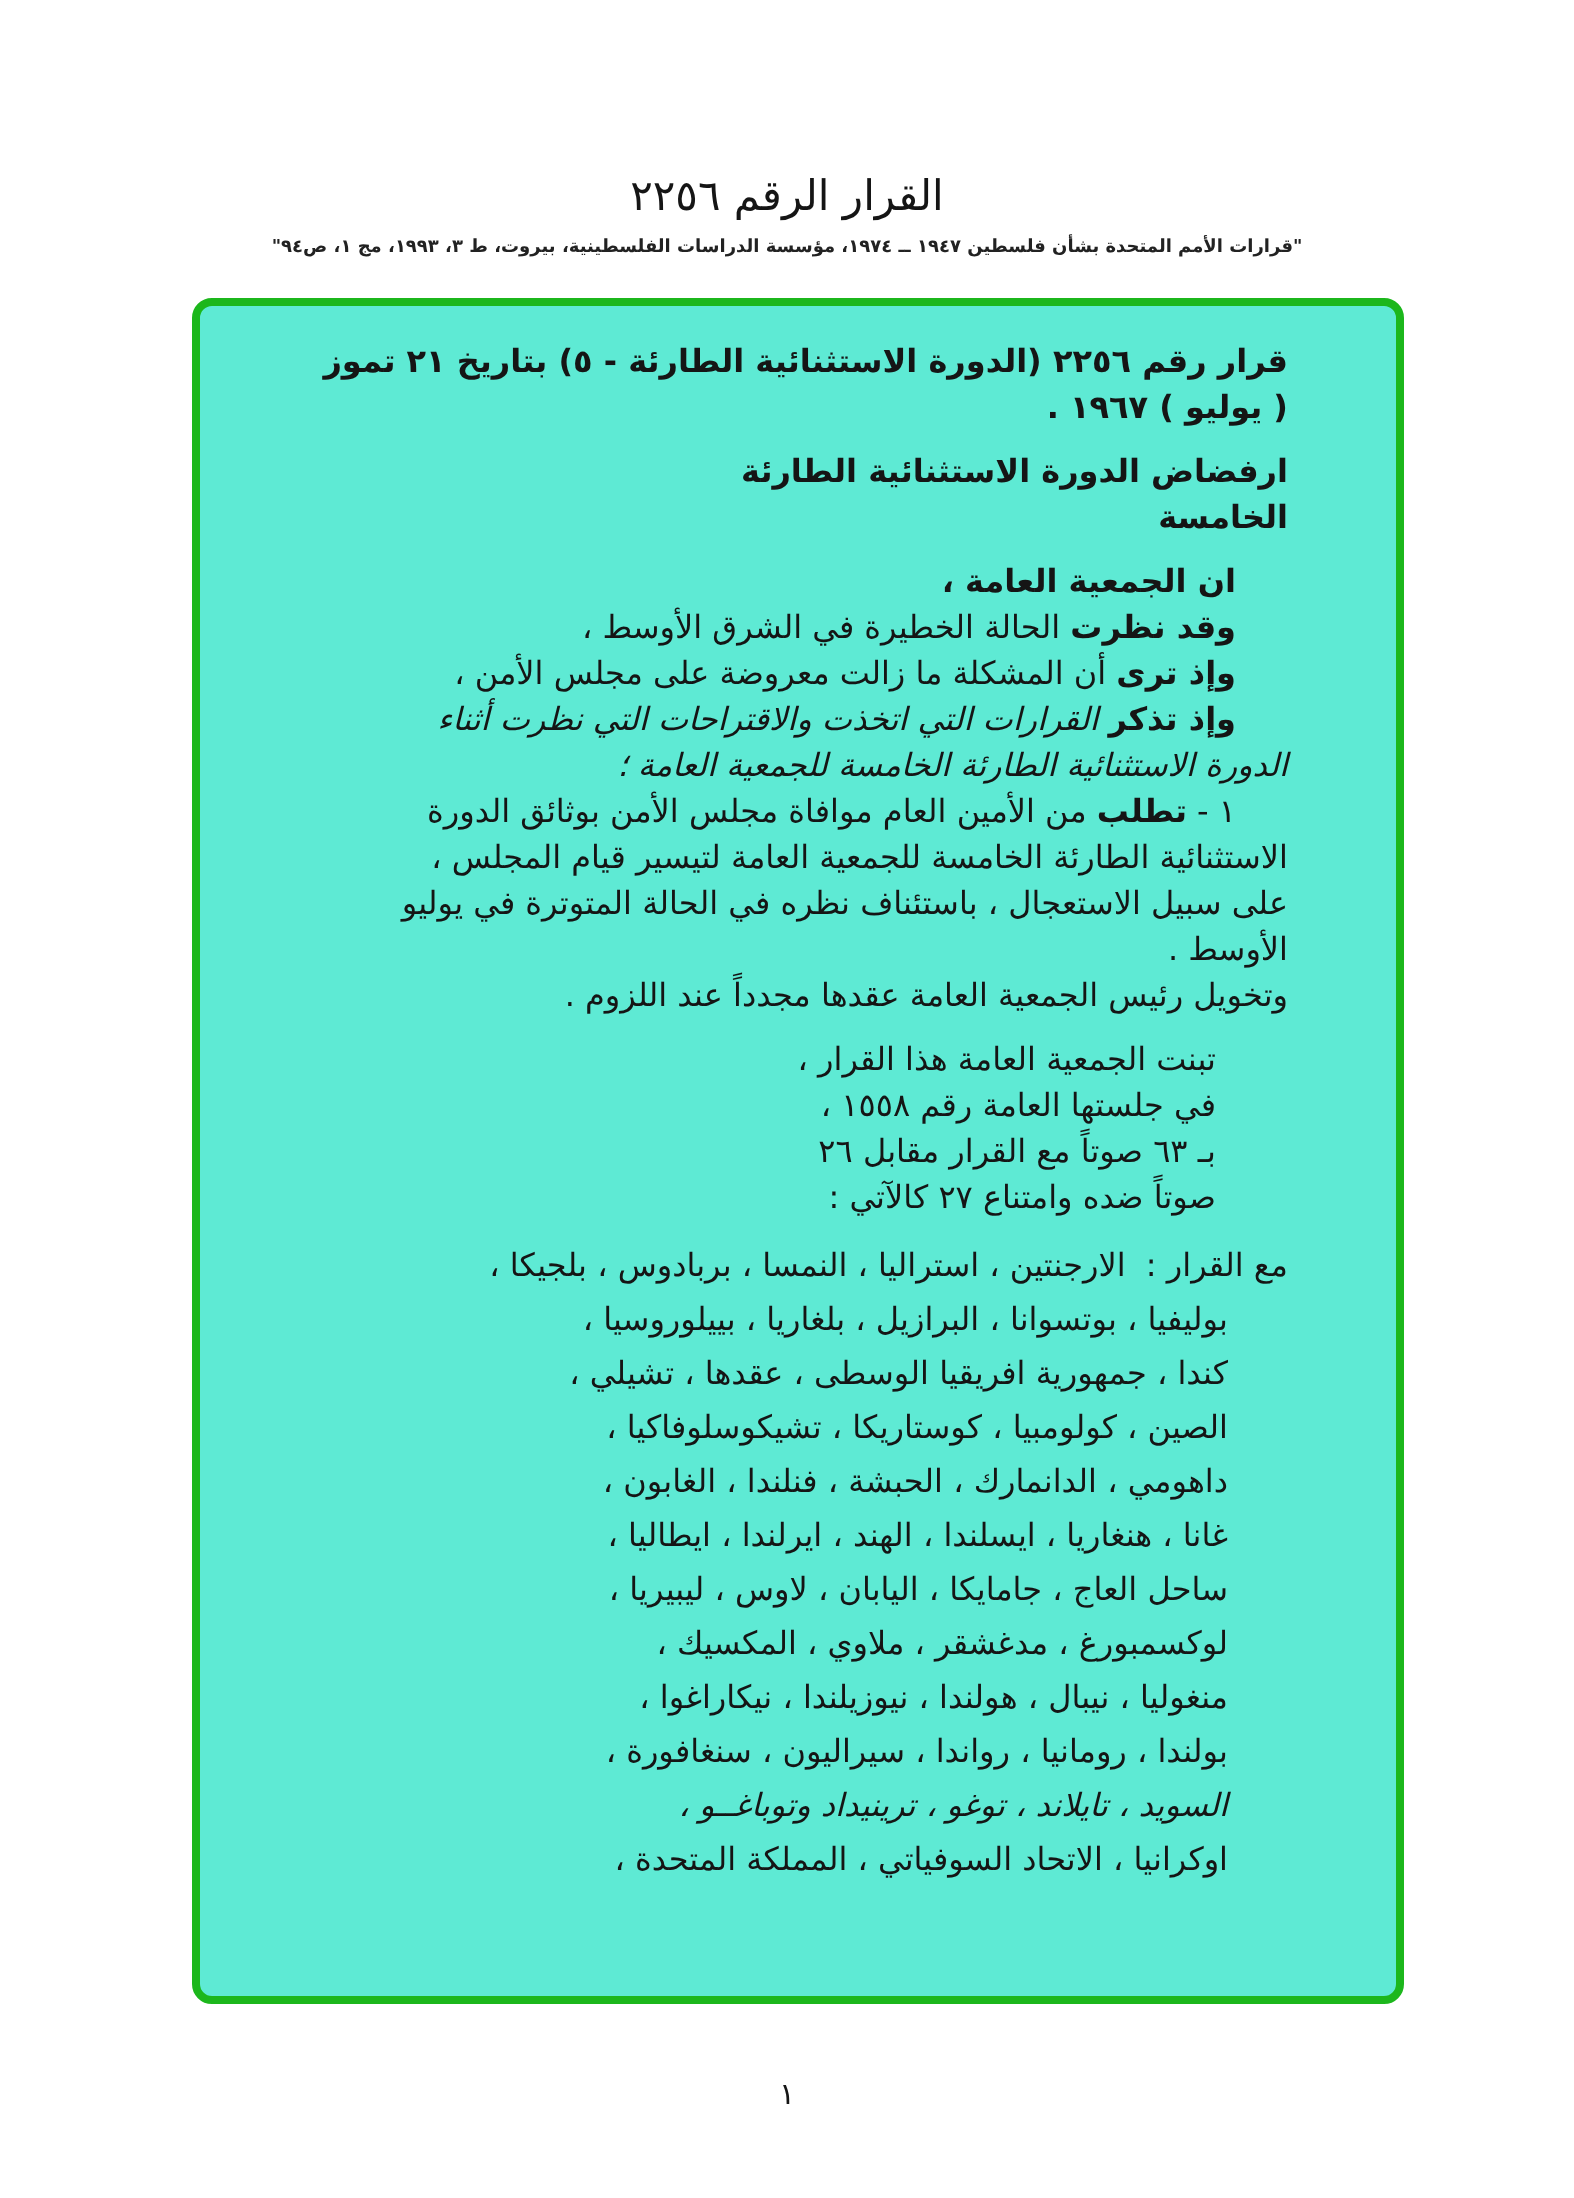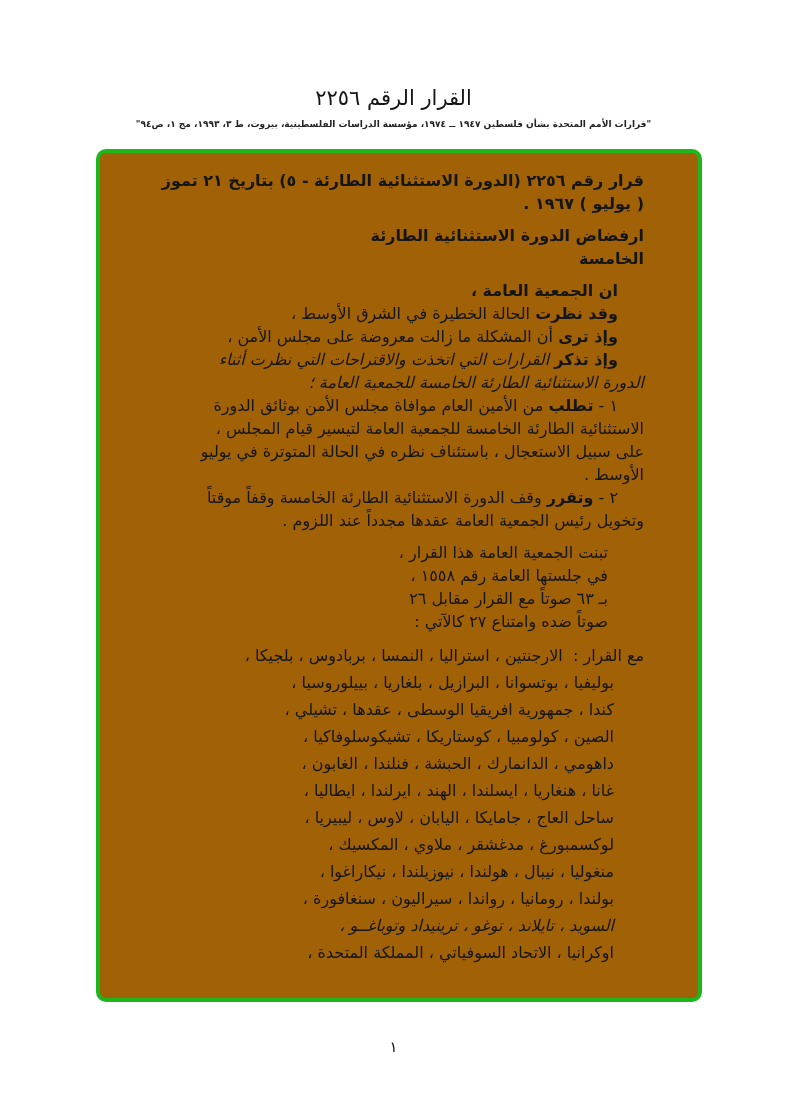--- a/index.html
+++ b/index.html
@@ -33,21 +33,21 @@
   .box {
     box-sizing: border-box;
     width: 606px;
     height: 853px;
     margin: 20px 0 0 96px;
     border: 4px solid #1cb71c;
     border-radius: 10px;
     padding: 16px 54px 10px 58px;
     direction: rtl;
     overflow: hidden;
-    background: #a16207;
+    background: #5eead4;
   }
   .line {
     font-size: 16px;
     line-height: 23px;
     text-align: right;
   }
   .line span { white-space: pre-wrap; }
   .b  { font-weight: bold; }
   .i  { font-style: italic; }
   .indent { padding-right: 26px; }
@@ -95,21 +95,20 @@
       <div class="line"><span class="i">الدورة الاستثنائية الطارئة الخامسة للجمعية العامة ؛</span></div>
 
       <div class="line indent"><span>١ - </span><span class="b">تطلب</span><span> من الأمين العام موافاة مجلس الأمن بوثائق الدورة</span></div>
 
       <div class="line"><span>الاستثنائية الطارئة الخامسة للجمعية العامة لتيسير قيام المجلس ،</span></div>
 
       <div class="line"><span>على سبيل الاستعجال ، باستئناف نظره في الحالة المتوترة في يوليو</span></div>
 
       <div class="line"><span>الأوسط .</span></div>
 
-      <div class="line indent"><span>٢ - </span><span class="b">وتقرر</span><span> وقف الدورة الاستثنائية الطارئة الخامسة وقفاً موقتاً</span></div>
 
       <div class="line"><span>وتخويل رئيس الجمعية العامة عقدها مجدداً عند اللزوم .</span></div>
 
       <div class="line gap vote"><span>تبنت الجمعية العامة هذا القرار ،</span></div>
 
       <div class="line vote"><span>في جلستها العامة رقم ١٥٥٨ ،</span></div>
 
       <div class="line vote"><span>بـ ٦٣ صوتاً مع القرار مقابل ٢٦</span></div>
 
       <div class="line vote"><span>صوتاً ضده وامتناع ٢٧ كالآتي :</span></div>

